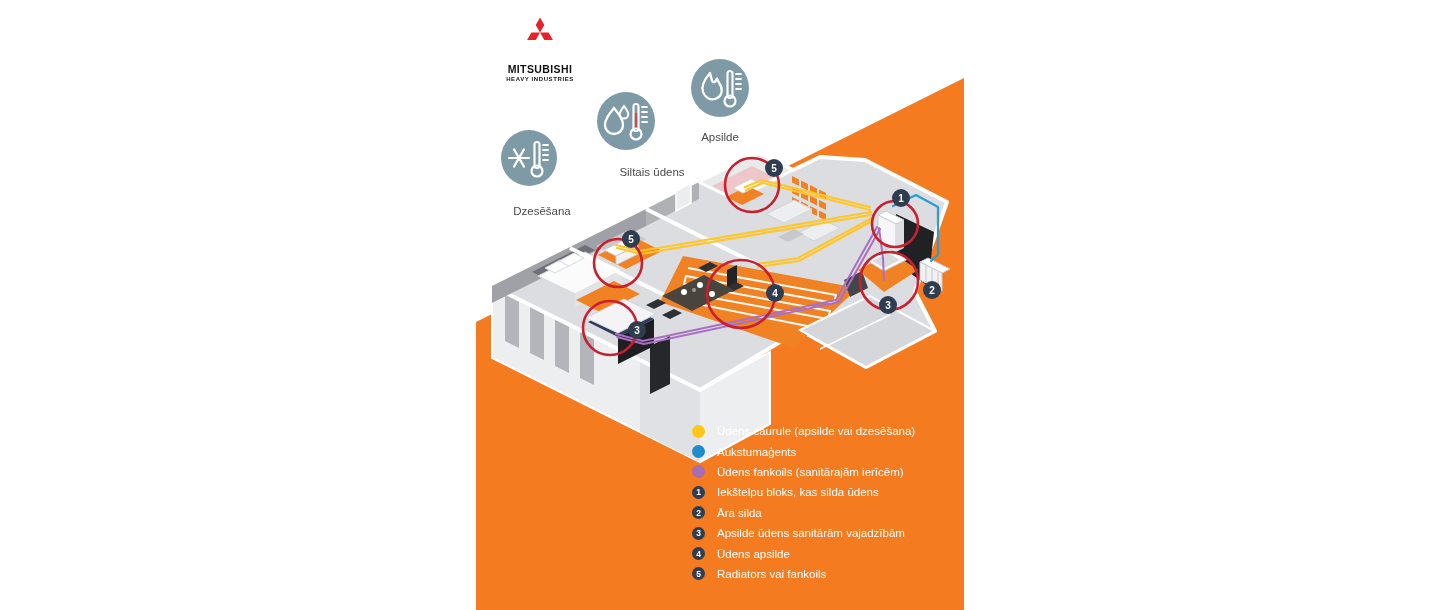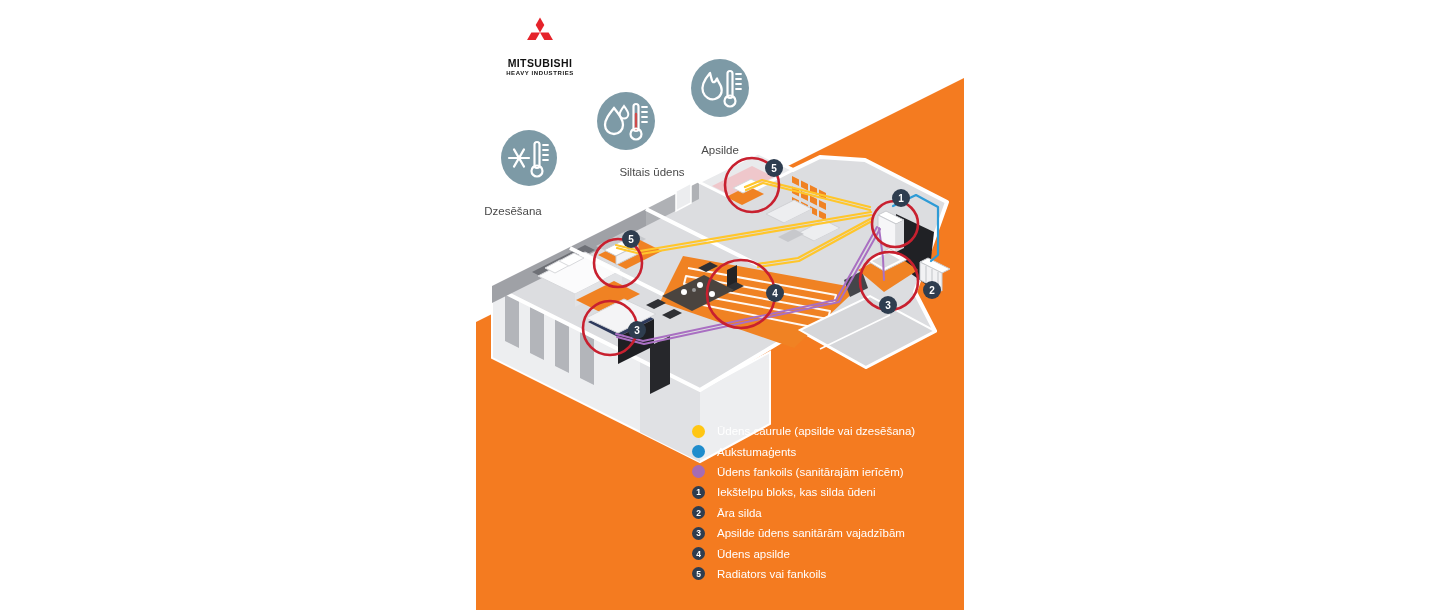--- a/index.html
+++ b/index.html
@@ -2,21 +2,21 @@
 <html><head>
 <meta charset="utf-8">
 <style>
   html,body{margin:0;padding:0;background:#ffffff;}
   body{width:1440px;height:610px;font-family:"Liberation Sans",sans-serif;}
   .canvas{position:relative;width:1440px;height:610px;overflow:hidden;background:#ffffff;}
   svg.scene{position:absolute;left:0;top:0;display:block;}
 
   
   .logo{position:absolute;left:497px;top:16px;width:86px;display:flex;flex-direction:column;align-items:center;}
-  .logo-line1{font-weight:bold;font-size:10.5px;letter-spacing:0.4px;color:#121212;margin-top:10px;line-height:1;}
+  .logo-line1{font-weight:bold;font-size:10.5px;letter-spacing:0.4px;color:#121212;margin-top:16px;line-height:1;}
   .logo-line2{font-weight:bold;font-size:6px;letter-spacing:0.6px;color:#121212;line-height:1.4;}
 
   
   .feature-circle{position:absolute;border-radius:50%;background:#7D9AA6;display:flex;align-items:center;justify-content:center;}
   .feature-label{position:absolute;font-size:11.5px;color:#4A4A4A;text-align:center;line-height:1.1;}
 
   
   .marker{position:absolute;width:18px;height:18px;border-radius:50%;background:#2E3D4F;color:#fff;
           font-size:10px;font-weight:bold;display:flex;align-items:center;justify-content:center;}
 
@@ -208,21 +208,21 @@
       <rect x="33.5" y="12" width="5" height="26" rx="2.5" fill="none" stroke="#FFFFFF" stroke-width="2.2"></rect>
       <circle cx="36" cy="41" r="5.5" fill="none" stroke="#FFFFFF" stroke-width="2.2"></circle>
       <g stroke="#FFFFFF" stroke-width="1.8" stroke-linecap="round">
         <line x1="42" y1="15" x2="47" y2="15"></line>
           <line x1="42" y1="20" x2="47" y2="20"></line>
         <line x1="42" y1="25" x2="47" y2="25"></line>
           <line x1="42" y1="30" x2="47" y2="30"></line>
       </g>
     </svg>
   </div>
-  <div class="feature-label" style="left:468px;top:205px;width:90px;">Dzesēšana</div>
+  <div class="feature-label" style="left:497px;top:205px;width:90px;">Dzesēšana</div>
 
   <div class="feature-circle" style="left:597px;top:92px;width:58px;height:58px;">
     <svg width="58" height="58" viewBox="0 0 58 58">
       <path d="M17,16 C11.5,23 8,27.5 8,33 a9,9 0 0 0 18,0 C26,27.5 22.5,23 17,16 Z" fill="none" stroke="#FFFFFF" stroke-width="2.3"></path>
       <path d="M27,14 C24.4,17.4 22.7,19.6 22.7,22.3 a4.3,4.3 0 0 0 8.6,0 C31.3,19.6 29.6,17.4 27,14 Z" fill="none" stroke="#FFFFFF" stroke-width="2"></path>
       <rect x="36.5" y="12" width="5" height="27" rx="2.5" fill="none" stroke="#FFFFFF" stroke-width="2.2"></rect>
       <line x1="39" y1="22" x2="39" y2="37" stroke="#CE4B4B" stroke-width="2.4" stroke-linecap="round"></line>
       <circle cx="39" cy="42" r="5.5" fill="none" stroke="#FFFFFF" stroke-width="2.2"></circle>
       <g stroke="#FFFFFF" stroke-width="1.8" stroke-linecap="round">
         <line x1="45" y1="15" x2="50" y2="15"></line>
@@ -240,21 +240,21 @@
       <rect x="36.5" y="12" width="5" height="27" rx="2.5" fill="none" stroke="#FFFFFF" stroke-width="2.2"></rect>
       <circle cx="39" cy="42" r="5.5" fill="none" stroke="#FFFFFF" stroke-width="2.2"></circle>
       <g stroke="#FFFFFF" stroke-width="1.8" stroke-linecap="round">
         <line x1="45" y1="15" x2="50" y2="15"></line>
           <line x1="45" y1="20" x2="50" y2="20"></line>
         <line x1="45" y1="25" x2="50" y2="25"></line>
           <line x1="45" y1="30" x2="50" y2="30"></line>
       </g>
     </svg>
   </div>
-  <div class="feature-label" style="left:680px;top:144px;width:80px;">Apsilde</div>
+  <div class="feature-label" style="left:680px;top:131px;width:80px;">Apsilde</div>
 
   <div class="marker" style="left:765px;top:159px;">5</div>
   <div class="marker" style="left:892px;top:189px;">1</div>
   <div class="marker" style="left:923px;top:281px;">2</div>
   <div class="marker" style="left:879px;top:296px;">3</div>
   <div class="marker" style="left:622px;top:230px;">5</div>
   <div class="marker" style="left:766px;top:284px;">4</div>
   <div class="marker" style="left:628px;top:321px;">3</div>
 
   <div class="legend">
@@ -265,21 +265,21 @@
     <div class="legend-row">
       <span class="legend-dot dot-blue"></span>
       <span class="legend-label">Aukstumaģents</span>
     </div>
     <div class="legend-row">
       <span class="legend-dot dot-purple"></span>
       <span class="legend-label">Ūdens fankoils (sanitārajām ierīcēm)</span>
     </div>
     <div class="legend-row">
       <span class="legend-num">1</span>
-      <span class="legend-label">Iekštelpu bloks, kas silda ūdeni</span>
+      <span class="legend-label">Iekštelpu bloks, kas silda ūdens</span>
     </div>
     <div class="legend-row">
       <span class="legend-num">2</span>
       <span class="legend-label">Āra silda</span>
     </div>
     <div class="legend-row">
       <span class="legend-num">3</span>
       <span class="legend-label">Apsilde ūdens sanitārām vajadzībām</span>
     </div>
     <div class="legend-row">

